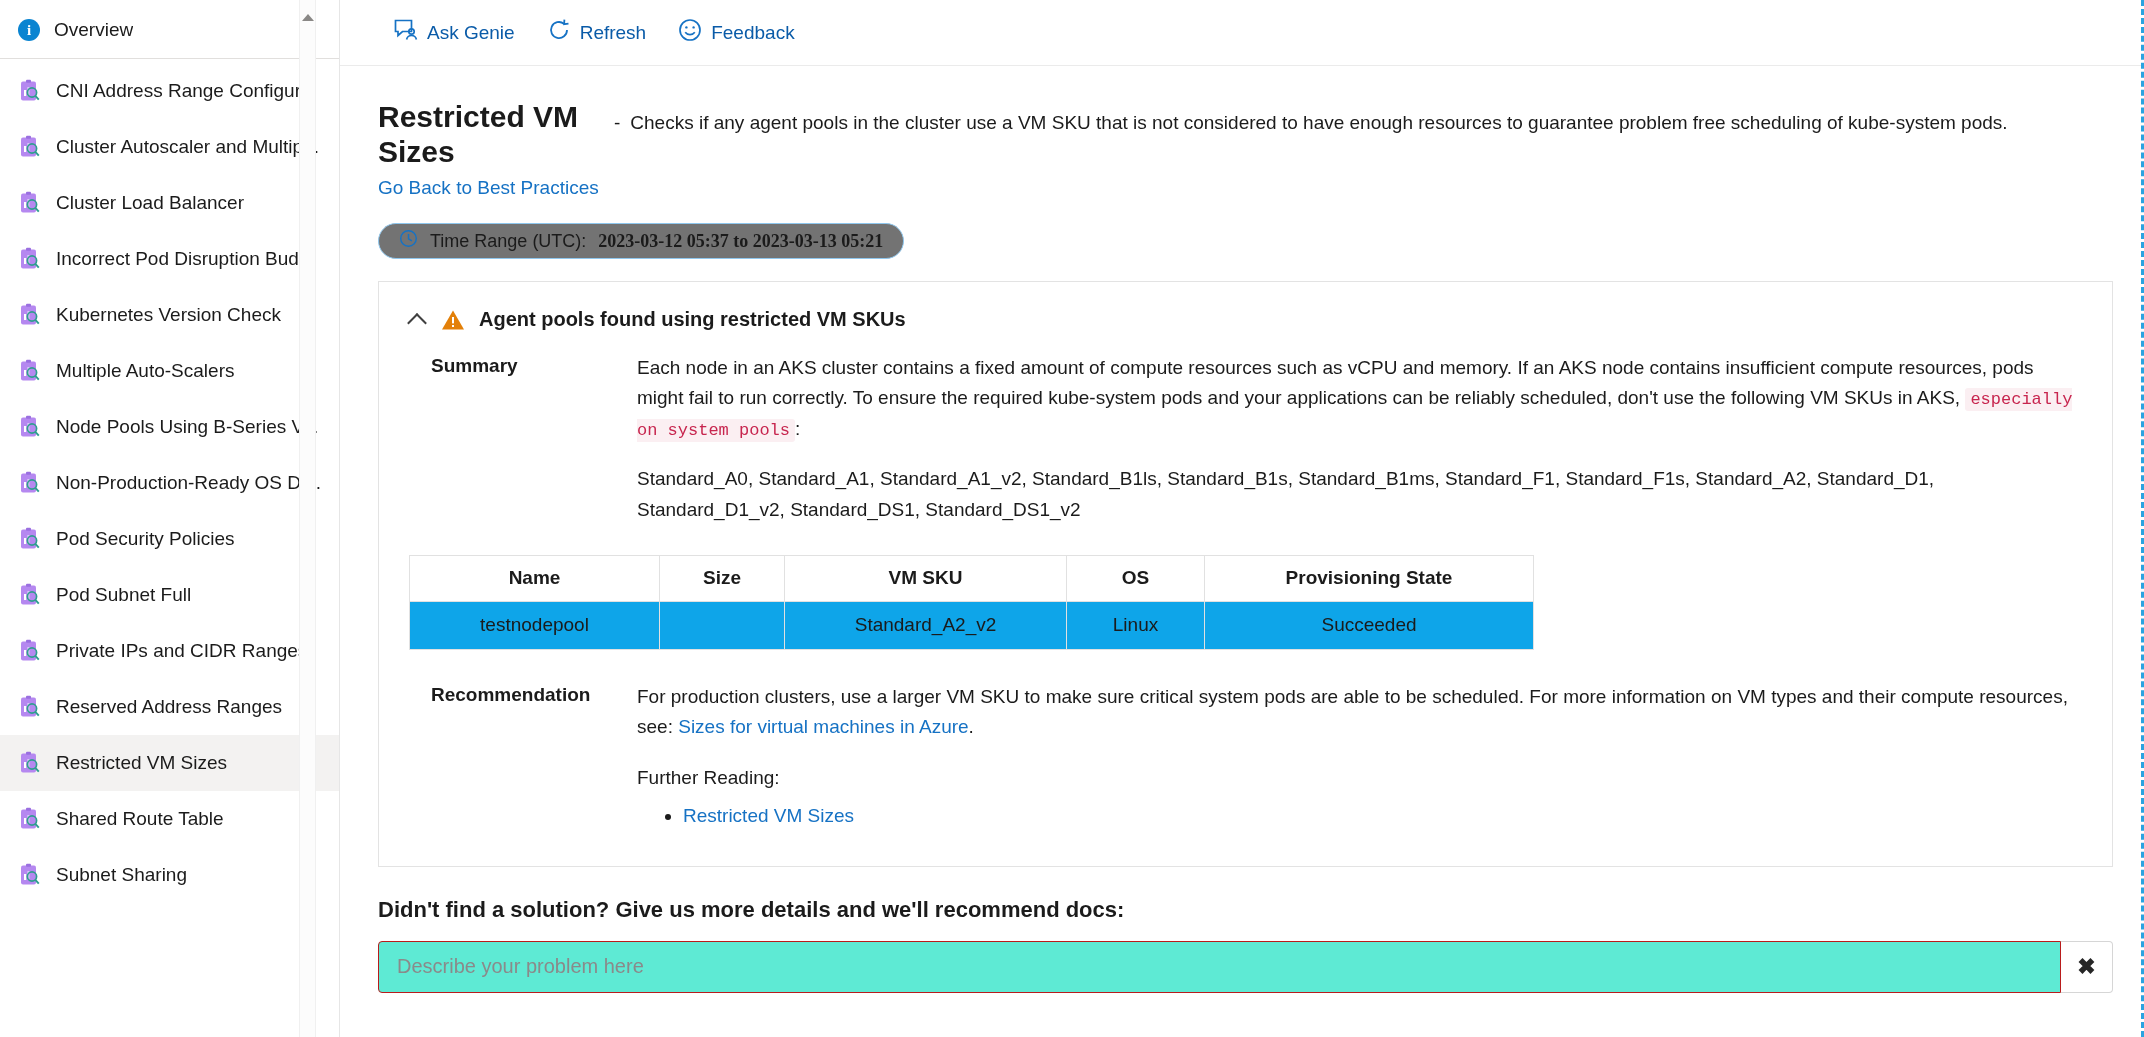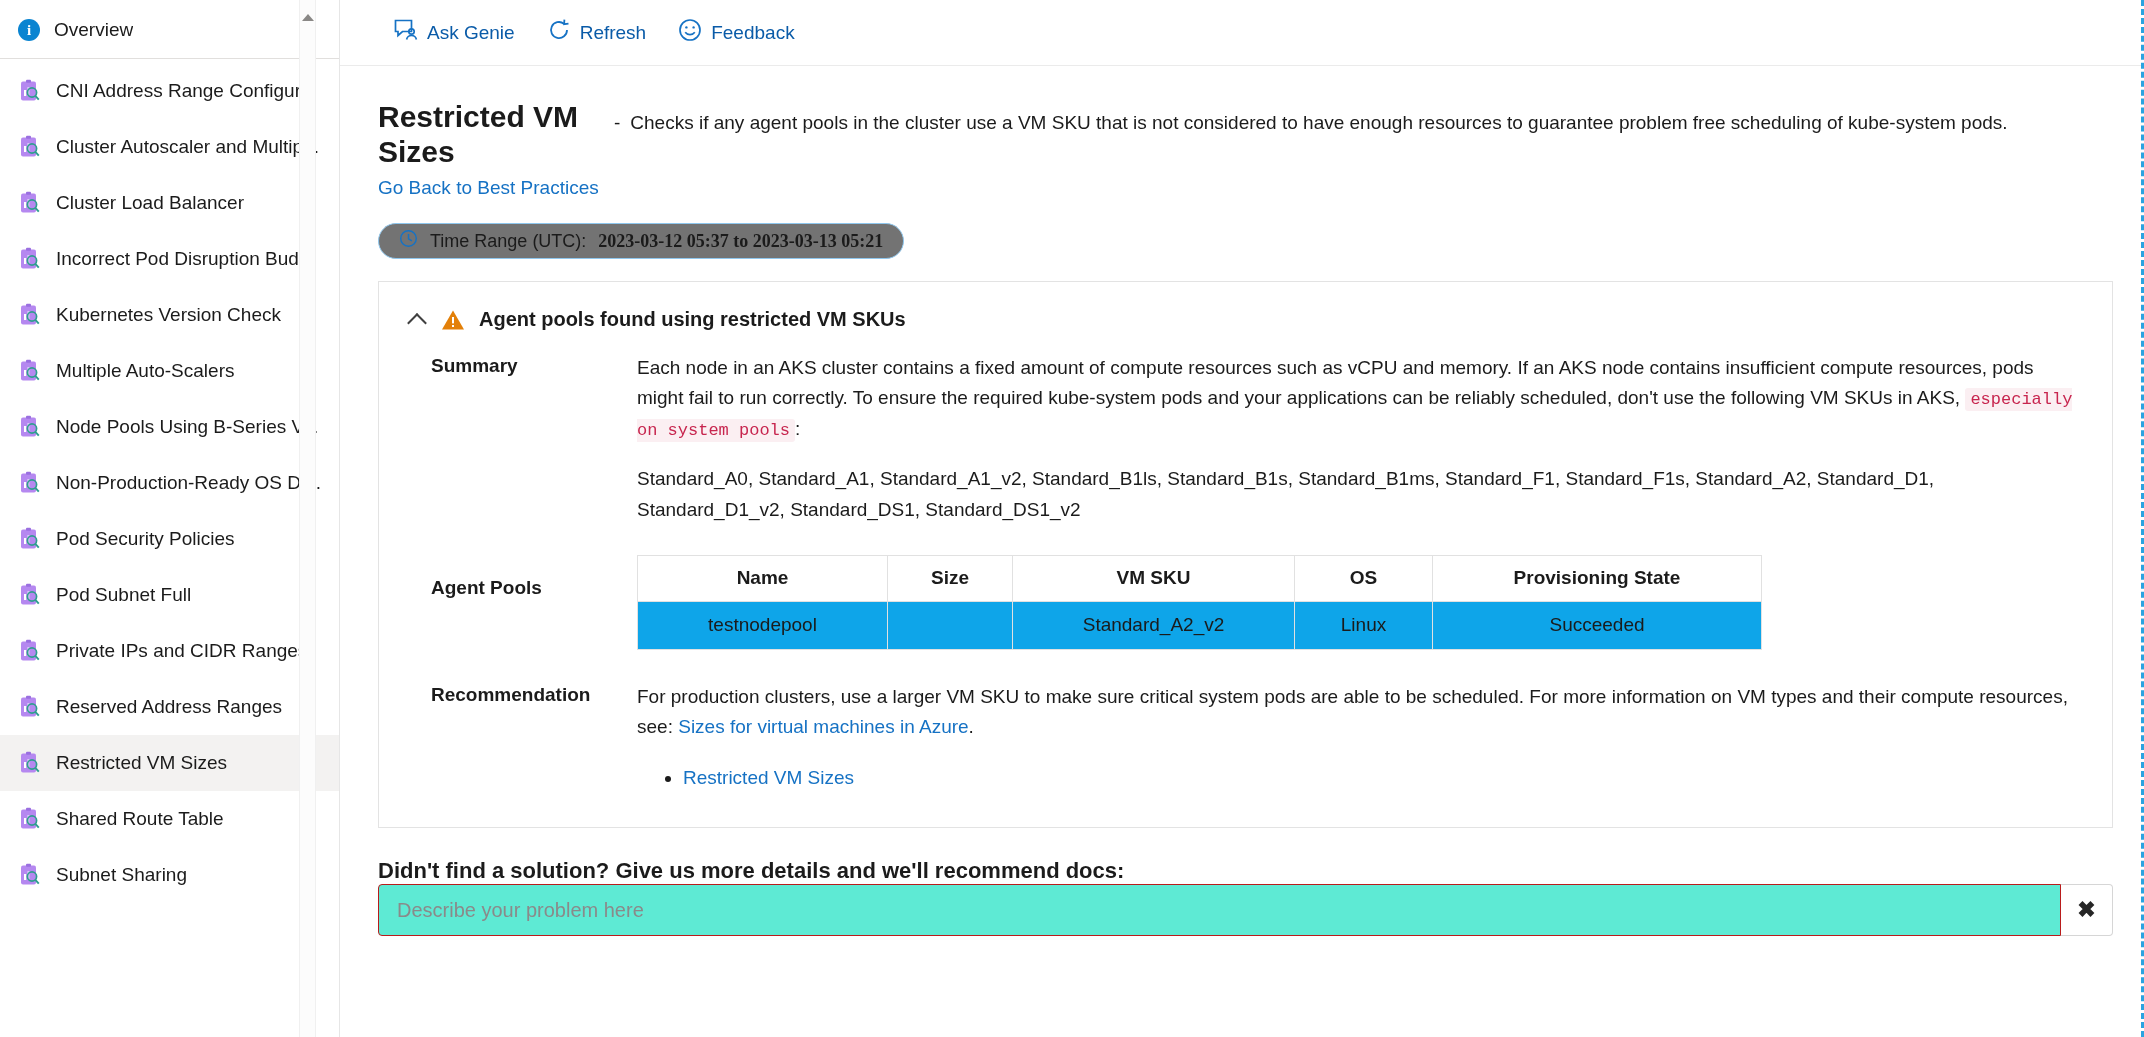--- a/index.html
+++ b/index.html
@@ -273,20 +273,21 @@
     margin: 8px 0 0 0;
     padding-left: 46px;
   }
   ul.further li { margin: 0; }
 
   .bottom { padding: 30px 28px 0 38px; }
   .bottom-title {
     font-size: 22px;
     font-weight: bold;
     color: #1b1b1b;
+    margin-bottom: 18px;
   }
   .bottom-row { display: flex; align-items: stretch; }
   .describe {
     flex: 1;
     height: 52px;
     border: 1px solid #b91c1c;
     border-radius: 4px 0 0 4px;
     padding: 0 18px;
     font-size: 20px;
     color: #767676;
@@ -574,21 +575,20 @@
           <div class="sec-body">
             <p>
               <span>Each node in an AKS cluster contains a fixed amount of compute resources such as vCPU and memory. If an AKS node contains insufficient compute resources, pods might fail to run correctly. To ensure the required kube-system pods and your applications can be reliably scheduled, don't use the following VM SKUs in AKS,</span>
               <code class="inline">especially on system pools</code><span>:</span>
             </p>
             <p>Standard_A0, Standard_A1, Standard_A1_v2, Standard_B1ls, Standard_B1s, Standard_B1ms, Standard_F1, Standard_F1s, Standard_A2, Standard_D1, Standard_D1_v2, Standard_DS1, Standard_DS1_v2</p>
           </div>
         </div>
 
         <div class="sec" style="margin-top:30px;">
-          <div class="sec-label" style="padding-top:22px;">Agent Pools</div>
           <div class="sec-body">
             <table class="pools">
               <thead>
                   <tr>
                 <th class="col-name">Name</th>
                 <th class="col-size">Size</th>
                 <th class="col-sku">VM SKU</th>
                 <th class="col-os">OS</th>
                 <th>Provisioning State</th>
               </tr>
@@ -606,20 +606,21 @@
           </div>
         </div>
 
         <div class="sec" style="margin-top:32px;">
           <div class="sec-label">Recommendation</div>
           <div class="sec-body">
             <p>
               <span>For production clusters, use a larger VM SKU to make sure critical system pods are able to be scheduled. For more information on VM types and their compute resources, see:</span>
               <a class="lnk">Sizes for virtual machines in Azure</a><span>.</span>
             </p>
+            <p style="margin-bottom:0;">Further Reading:</p>
             <ul class="further">
               <li>
                 <a class="lnk">Restricted VM Sizes</a>
               </li>
             </ul>
           </div>
         </div>
       </section>
 
       <div class="bottom">

